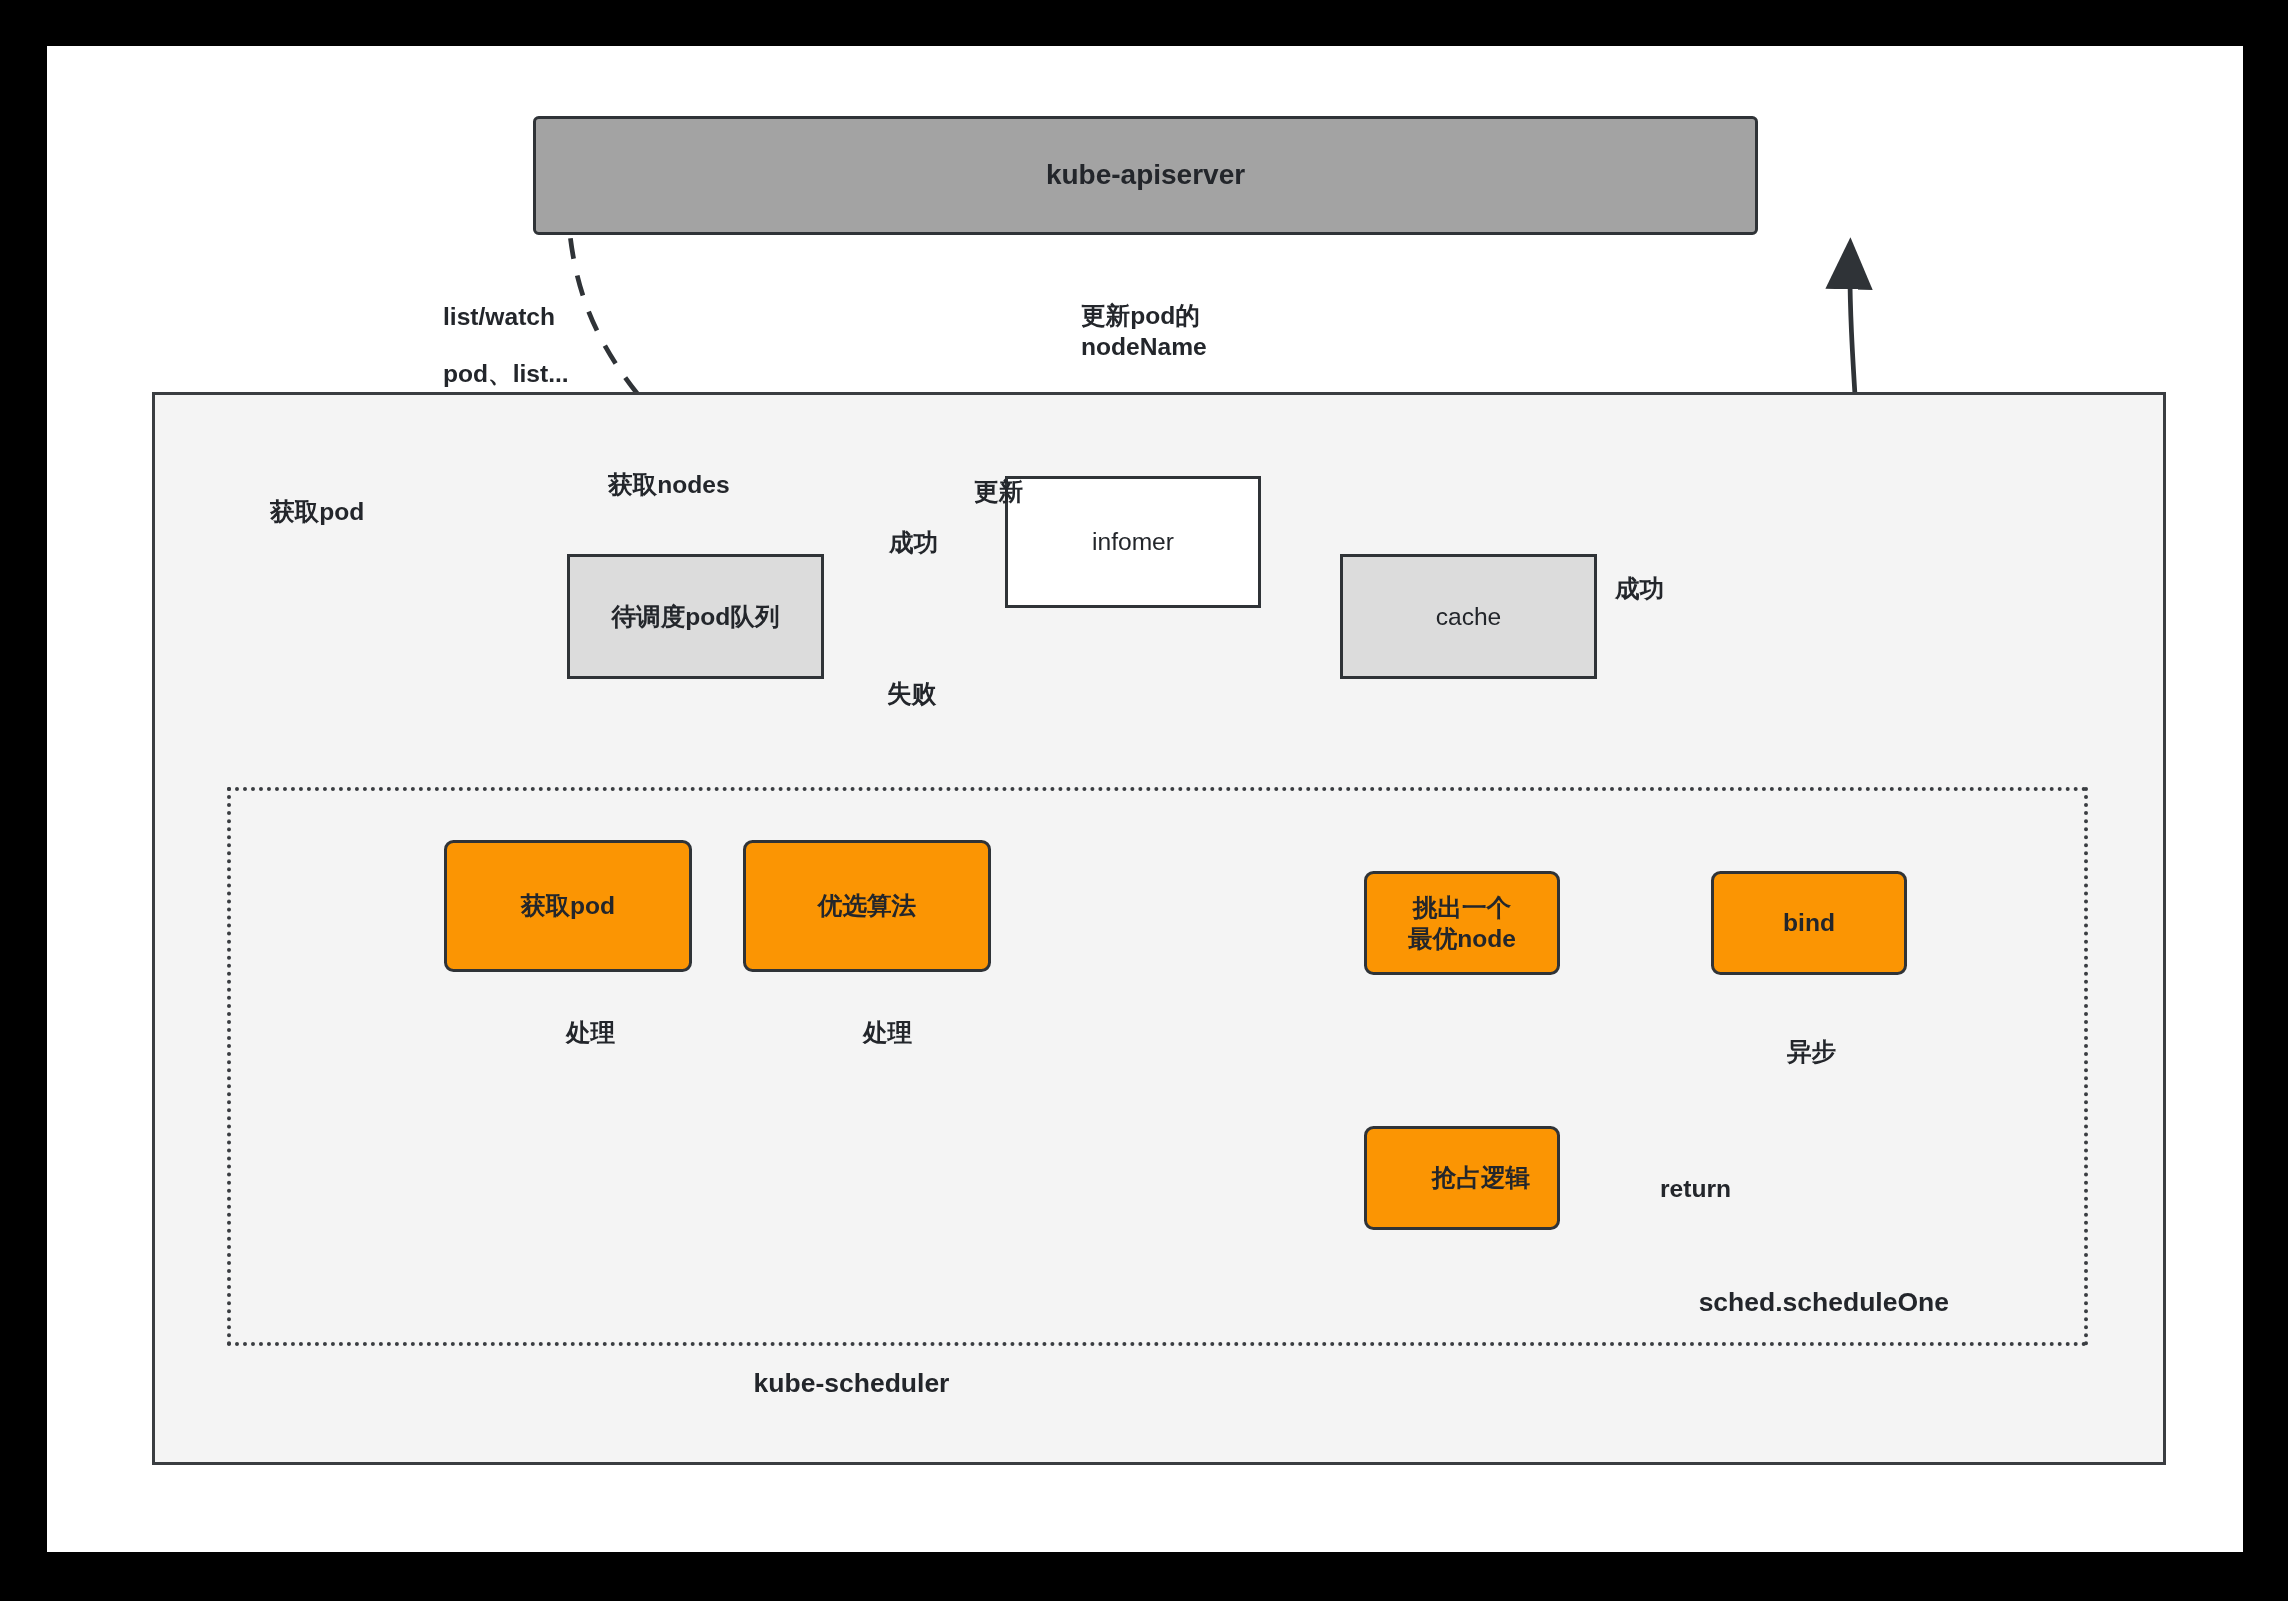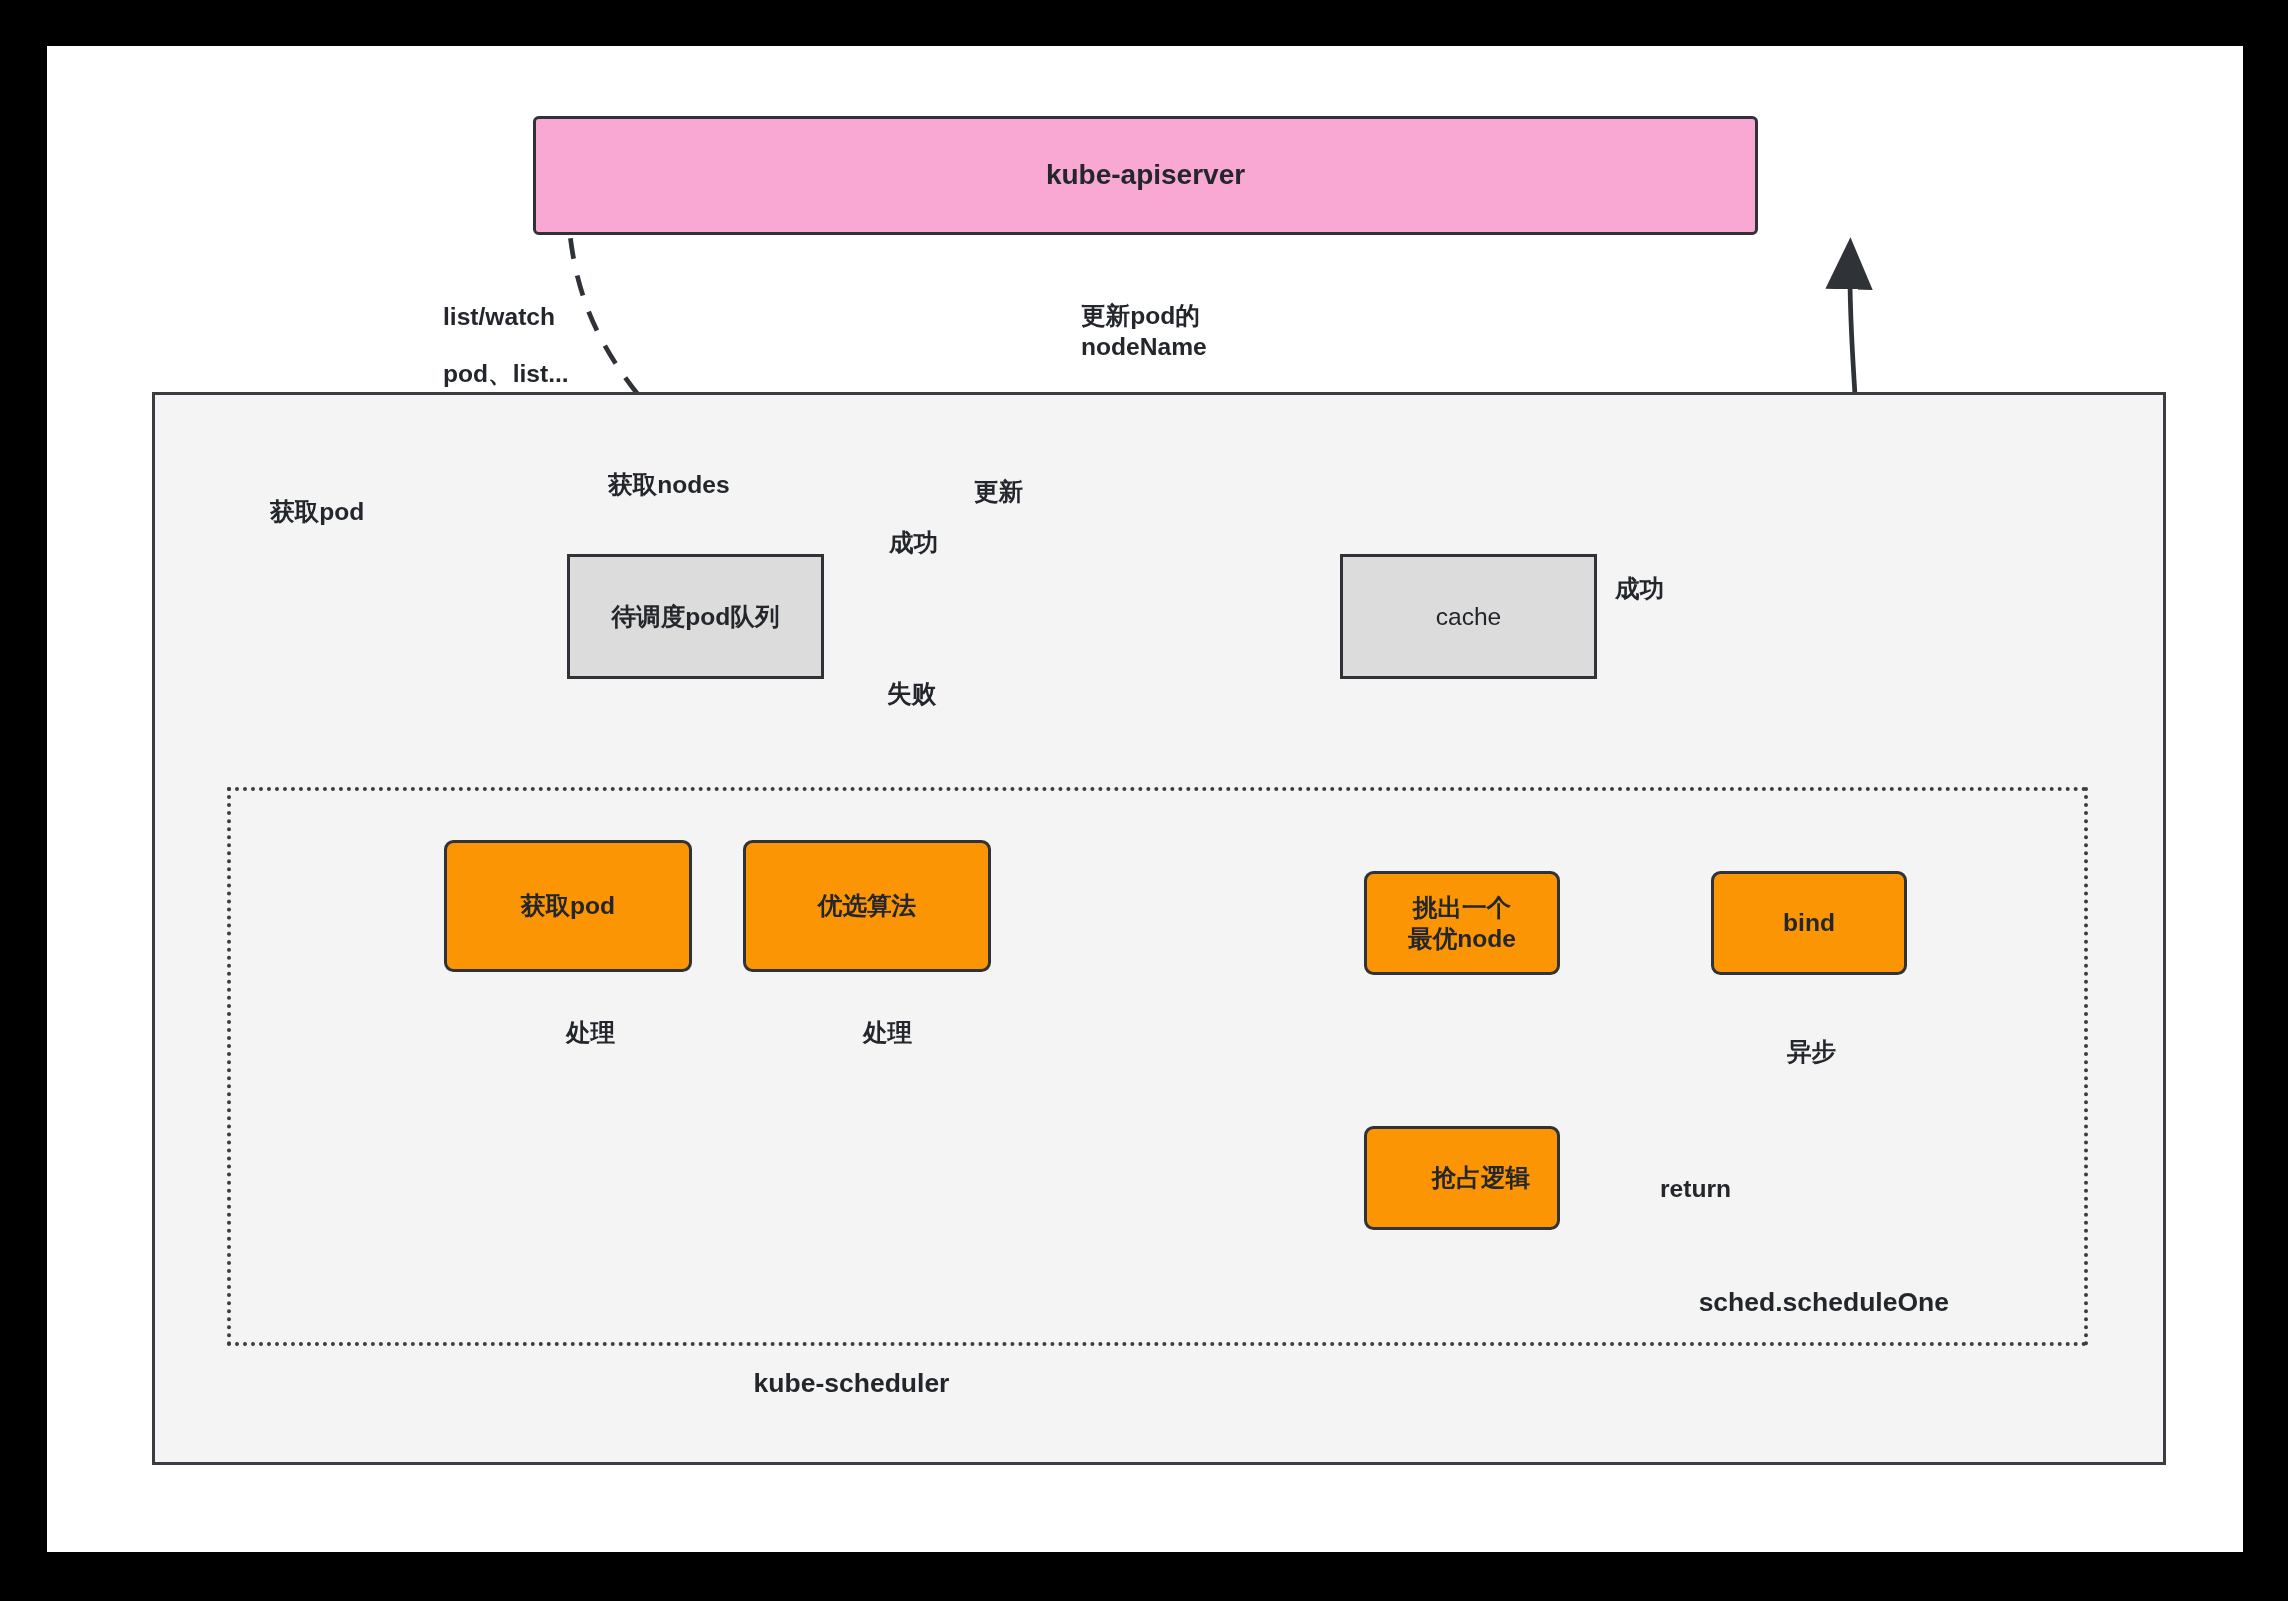--- a/index.html
+++ b/index.html
@@ -30,21 +30,21 @@
     justify-content: center;
     text-align: center;
     font-weight: bold;
     color: #23262b;
     line-height: 1.22;
   }
 
   
   #apiserver {
     left: 486px; top: 70px; width: 1225px; height: 119px;
-    background: #f9a8d4;
+    background: #a3a3a3;
     border: 3.8px solid #2f3337;
     border-radius: 5.7px;
     font-size: 28px;
   }
 
   
   #kube-scheduler-box {
     left: 105px; top: 346px; width: 2014px; height: 1073px;
     background: #f4f4f4;
     border: 3.8px solid #3a3d41;
@@ -171,20 +171,21 @@
   </svg>
 
   <div class="abs node" id="apiserver">kube-apiserver</div>
 
   <div class="abs" id="kube-scheduler-box"></div>
   <div class="abs" id="schedule-one-box"></div>
 
   <div class="abs" id="kube-scheduler-label">kube-scheduler</div>
   <div class="abs" id="schedule-one-label">sched.scheduleOne</div>
 
+  <div class="abs node" id="infomer">infomer</div>
 
   <div class="abs node grey-node" id="pod-queue">待调度pod队列</div>
   <div class="abs node grey-node" id="cache">cache</div>
 
   <div class="abs node orange-node" id="preselect">获取pod</div>
   <div class="abs node orange-node" id="optimize">优选算法</div>
   <div class="abs node orange-node label" id="best-node" style="display:flex;align-items:center;justify-content:center;text-align:center;">挑出一个
 最优node</div>
   <div class="abs node orange-node" id="bind">bind</div>
   <div class="abs node orange-node" id="preempt">抢占逻辑</div>

